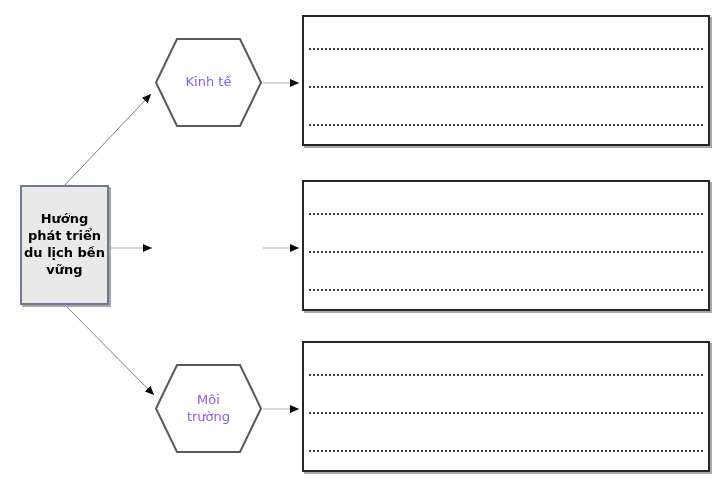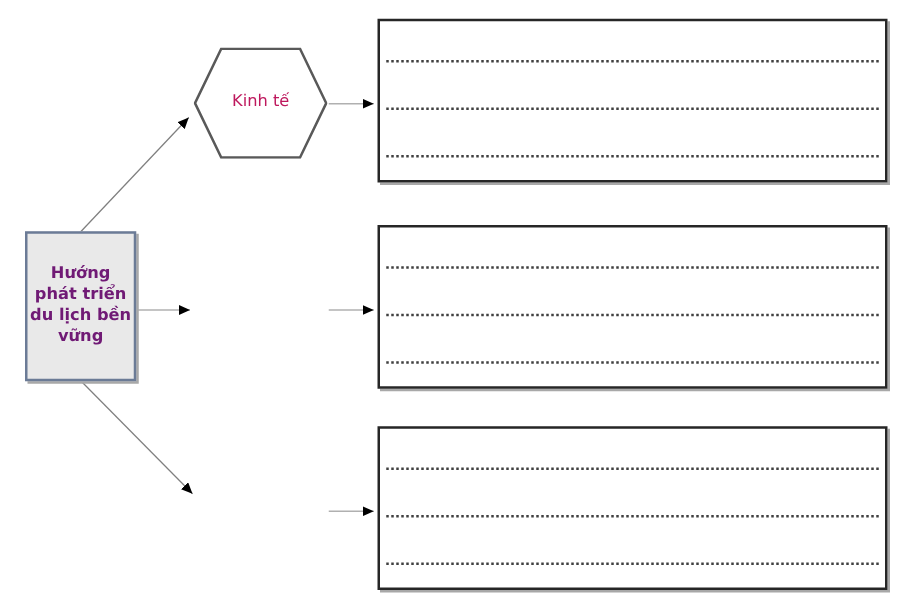--- a/index.html
+++ b/index.html
@@ -29,37 +29,37 @@
   .arrow-light{stroke:var(--arrow-shaft-light);stroke-width:1.2;}
   #ah path{fill:var(--arrow-head);}
   .main-box{
     position:absolute;left:20px;top:185px;width:89px;height:120px;
     box-sizing:border-box;
     background:var(--root-fill);
     border:2px solid var(--root-border);
     box-shadow:2px 2px 0 var(--box-shadow);
     display:flex;align-items:center;justify-content:center;
     text-align:center;
-    font-size:13px;font-weight:bold;color:#701a75;
+    font-size:13px;font-weight:bold;color:#000000;
     line-height:1.3;
     padding:2px;
     z-index:2;
   }
   .hex{
     position:absolute;left:155px;width:107px;height:89px;z-index:2;
   }
   .hex-1{top:38px;}
   .hex-2{top:203px;}
   .hex-3{top:364px;}
   .hex svg{position:absolute;left:0;top:0;width:107px;height:89px;display:block;}
   .hex polygon{fill:var(--hex-fill);stroke:var(--hex-border);stroke-width:2;}
   .hex .hex-label{
     position:absolute;inset:0;
     display:flex;align-items:center;justify-content:center;
-    text-align:center;font-size:13px;color:#be185d;line-height:1.25;
+    text-align:center;font-size:13px;color:#8b5cf6;line-height:1.25;
   }
   .hex .hex-label span{display:inline-block;max-width:70px;}
   .answer-box{
     position:absolute;left:302px;width:408px;height:131px;
     box-sizing:border-box;
     background:#ffffff;
     border:2px solid var(--box-border);
     box-shadow:2px 2px 0 var(--box-shadow);
     z-index:2;
   }
@@ -100,20 +100,28 @@
   <div class="hex hex-1">
     <svg viewBox="0 0 107 89">
       <polygon points="1,44.5 22,1 85,1 106,44.5 85,88 22,88"></polygon>
     </svg>
     <div class="hex-label">
       <span>Kinh tế</span>
     </div>
   </div>
 
 
+  <div class="hex hex-3">
+    <svg viewBox="0 0 107 89">
+      <polygon points="1,44.5 22,1 85,1 106,44.5 85,88 22,88"></polygon>
+    </svg>
+    <div class="hex-label">
+      <span>Môi trường</span>
+    </div>
+  </div>
 
   <div class="answer-box answer-box-1">
     <div class="dotline dotline-1"></div>
     <div class="dotline dotline-2"></div>
     <div class="dotline dotline-3"></div>
   </div>
 
   <div class="answer-box answer-box-2">
     <div class="dotline dotline-1"></div>
     <div class="dotline dotline-2"></div>

